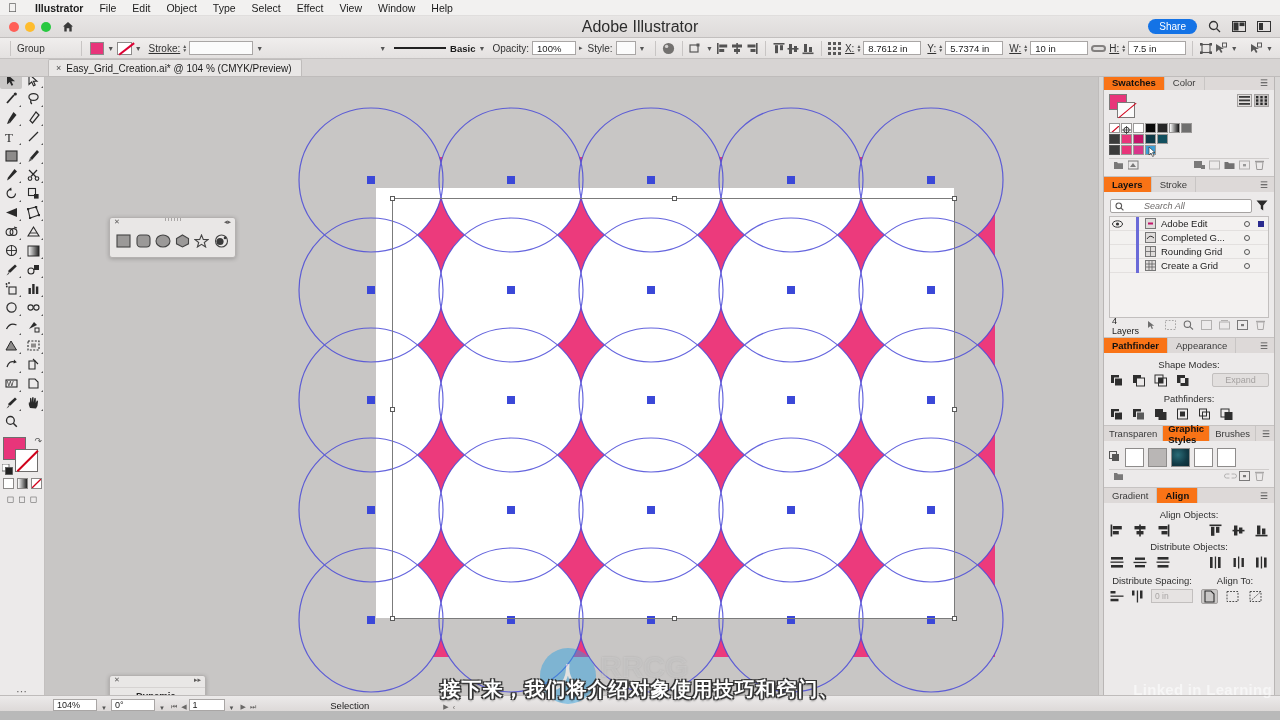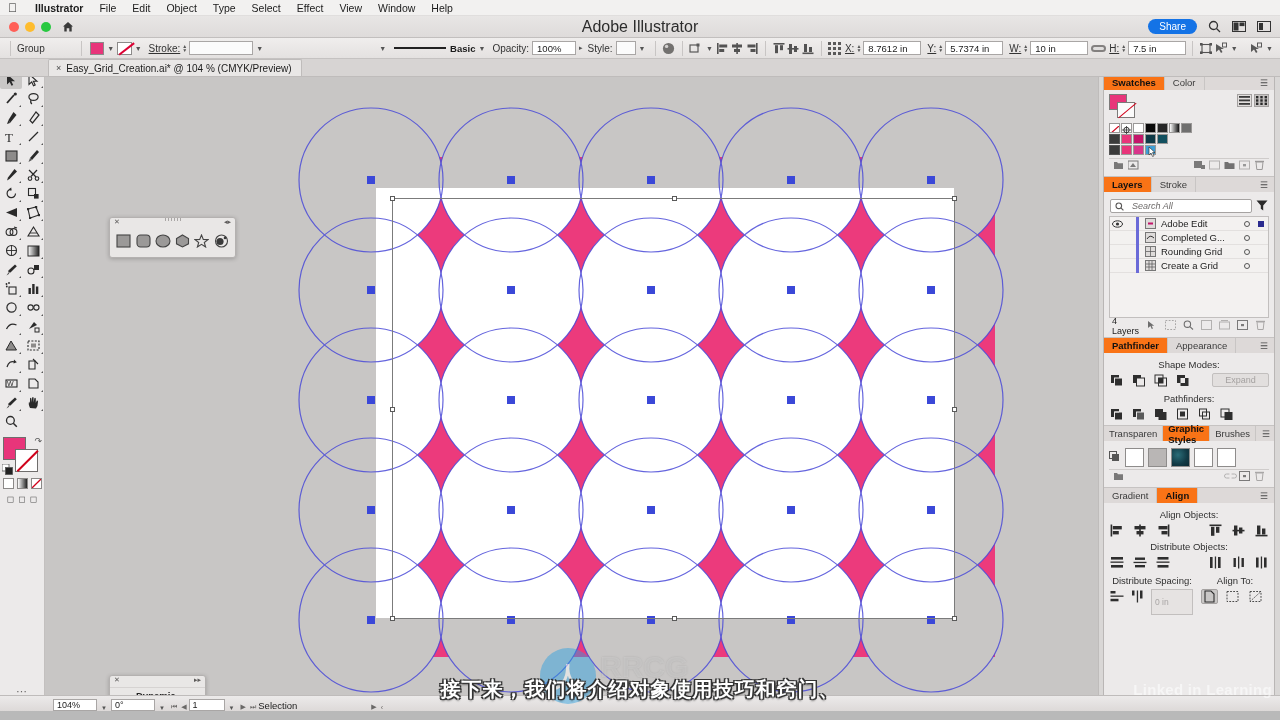--- a/index.html
+++ b/index.html
@@ -220,21 +220,21 @@
     display:flex; align-items:center; height:14px; padding:0 4px; gap:4px;
     border-top:1px solid #cfcccb; background:#eceaea; margin-top:3px;
   }
   .sw-foot .sp{margin-left:auto}
   .fico{ width:11px; height:11px; opacity:.7; }
 
   
   .search-row { display:flex; align-items:center; gap:4px; padding:3px 1px; }
   .search-in {
     flex:1; height:14px; border:1px solid #a6a3a2; background:#fff; border-radius:2px;
-    display:flex; align-items:center; gap:8px; padding:0 4px; font-size:9px; color:#6e6b6a; font-style:italic;
+    display:flex; align-items:center; gap:20px; padding:0 4px; font-size:9px; color:#6e6b6a; font-style:italic;
   }
   .layer-rows { border:1px solid #c2bfbe; background:#f3f1f0; }
   .lrow { height:14px; display:flex; align-items:center; font-size:9.5px; border-bottom:1px solid #e3e0df; }
   .lrow:last-child{border-bottom:none}
   .l-eye { width:15px; display:flex; justify-content:center; }
   .l-lock{ width:11px; }
   .l-bar { width:3px; height:14px; background:#6a6ad8; margin-right:6px; }
   .l-thumb { width:11px; height:11px; border:1px solid #777; background:#dedbda; margin-right:5px; }
   .l-name { flex:1; white-space:nowrap; overflow:hidden; }
   .l-target { width:14px; display:flex; justify-content:center; }
@@ -263,21 +263,21 @@
   .al-row { display:flex; align-items:center; margin-bottom:4px; }
   .al-grp { display:flex; gap:8px; }
   .al-grp.right{ margin-left:auto; }
   .al-btn { width:15px; height:14px; display:flex; align-items:center; justify-content:center; }
   .dist-bottom { display:flex; align-items:flex-start; gap:6px; }
   .dist-left { flex:1; }
   .dist-right { width:68px; }
   .alto-row { display:flex; gap:6px; }
   .alto-btn { width:17px; height:15px; display:flex; align-items:center; justify-content:center; border:1px solid transparent;}
   .alto-btn.on{ background:#c9c7c6; border-color:#a5a2a1; border-radius:2px;}
-  .dist-fld { width:42px; height:26px; border:1px solid #c2bfbe; background:#e6e3e2; color:#a9a6a5; font-size:8.5px;
+  .dist-fld { width:42px; height:14px; border:1px solid #c2bfbe; background:#e6e3e2; color:#a9a6a5; font-size:8.5px;
      display:flex; align-items:center; padding:0 3px;}
 
   
   .statusbar {
     position:absolute; left:0; right:0; bottom:9px; height:16px;
     background:linear-gradient(#eceaea,#ddd9d8); border-top:1px solid #bfbcbb;
     display:flex; align-items:flex-end; font-size:9.5px; z-index:30;
   }
   .st-fld {
     height:12px; border:1px solid #a9a6a5; background:#fff; display:flex; align-items:center;
@@ -1527,21 +1527,21 @@
   <span class="st-fld" style="min-width:44px">104%</span>
   <span class="st-caret">▼</span>
   <span class="st-fld" style="min-width:44px">0°</span>
   <span class="st-caret">▼</span>
   <span class="st-arrow">⏮</span>
   <span class="st-arrow">◀</span>
   <span class="st-fld" style="min-width:36px">1</span>
   <span class="st-caret">▼</span>
   <span class="st-arrow">▶</span>
   <span class="st-arrow">⏭</span>
-  <span style="">Selection</span>
+  <span style="margin-left:72px">Selection</span>
   <span class="st-arrow" style="margin-left:72px">▶</span>
   <span class="st-arrow">‹</span>
 </div>
 
 <div class="wm-center">
   <span class="wm-badge">人</span>
   <span style="display:flex;flex-direction:column">
     <span class="wm-text">RRCG</span>
     <span class="wm-sub">人人素材</span>
   </span>

